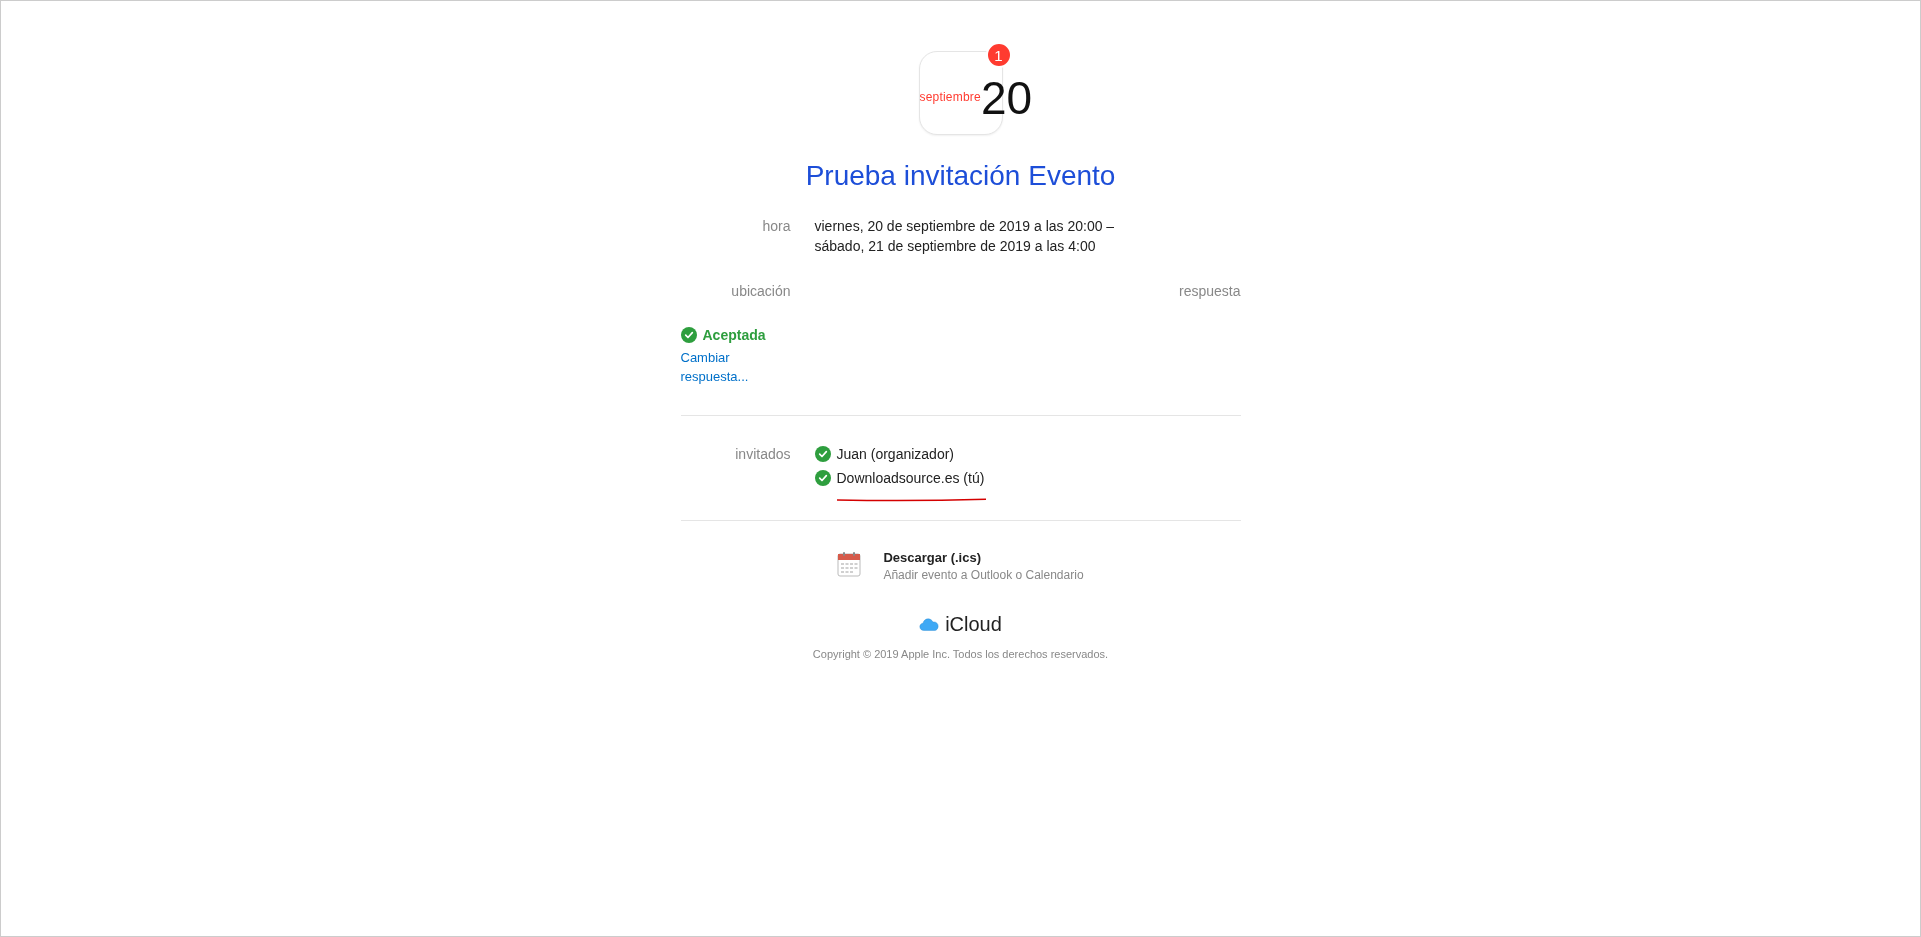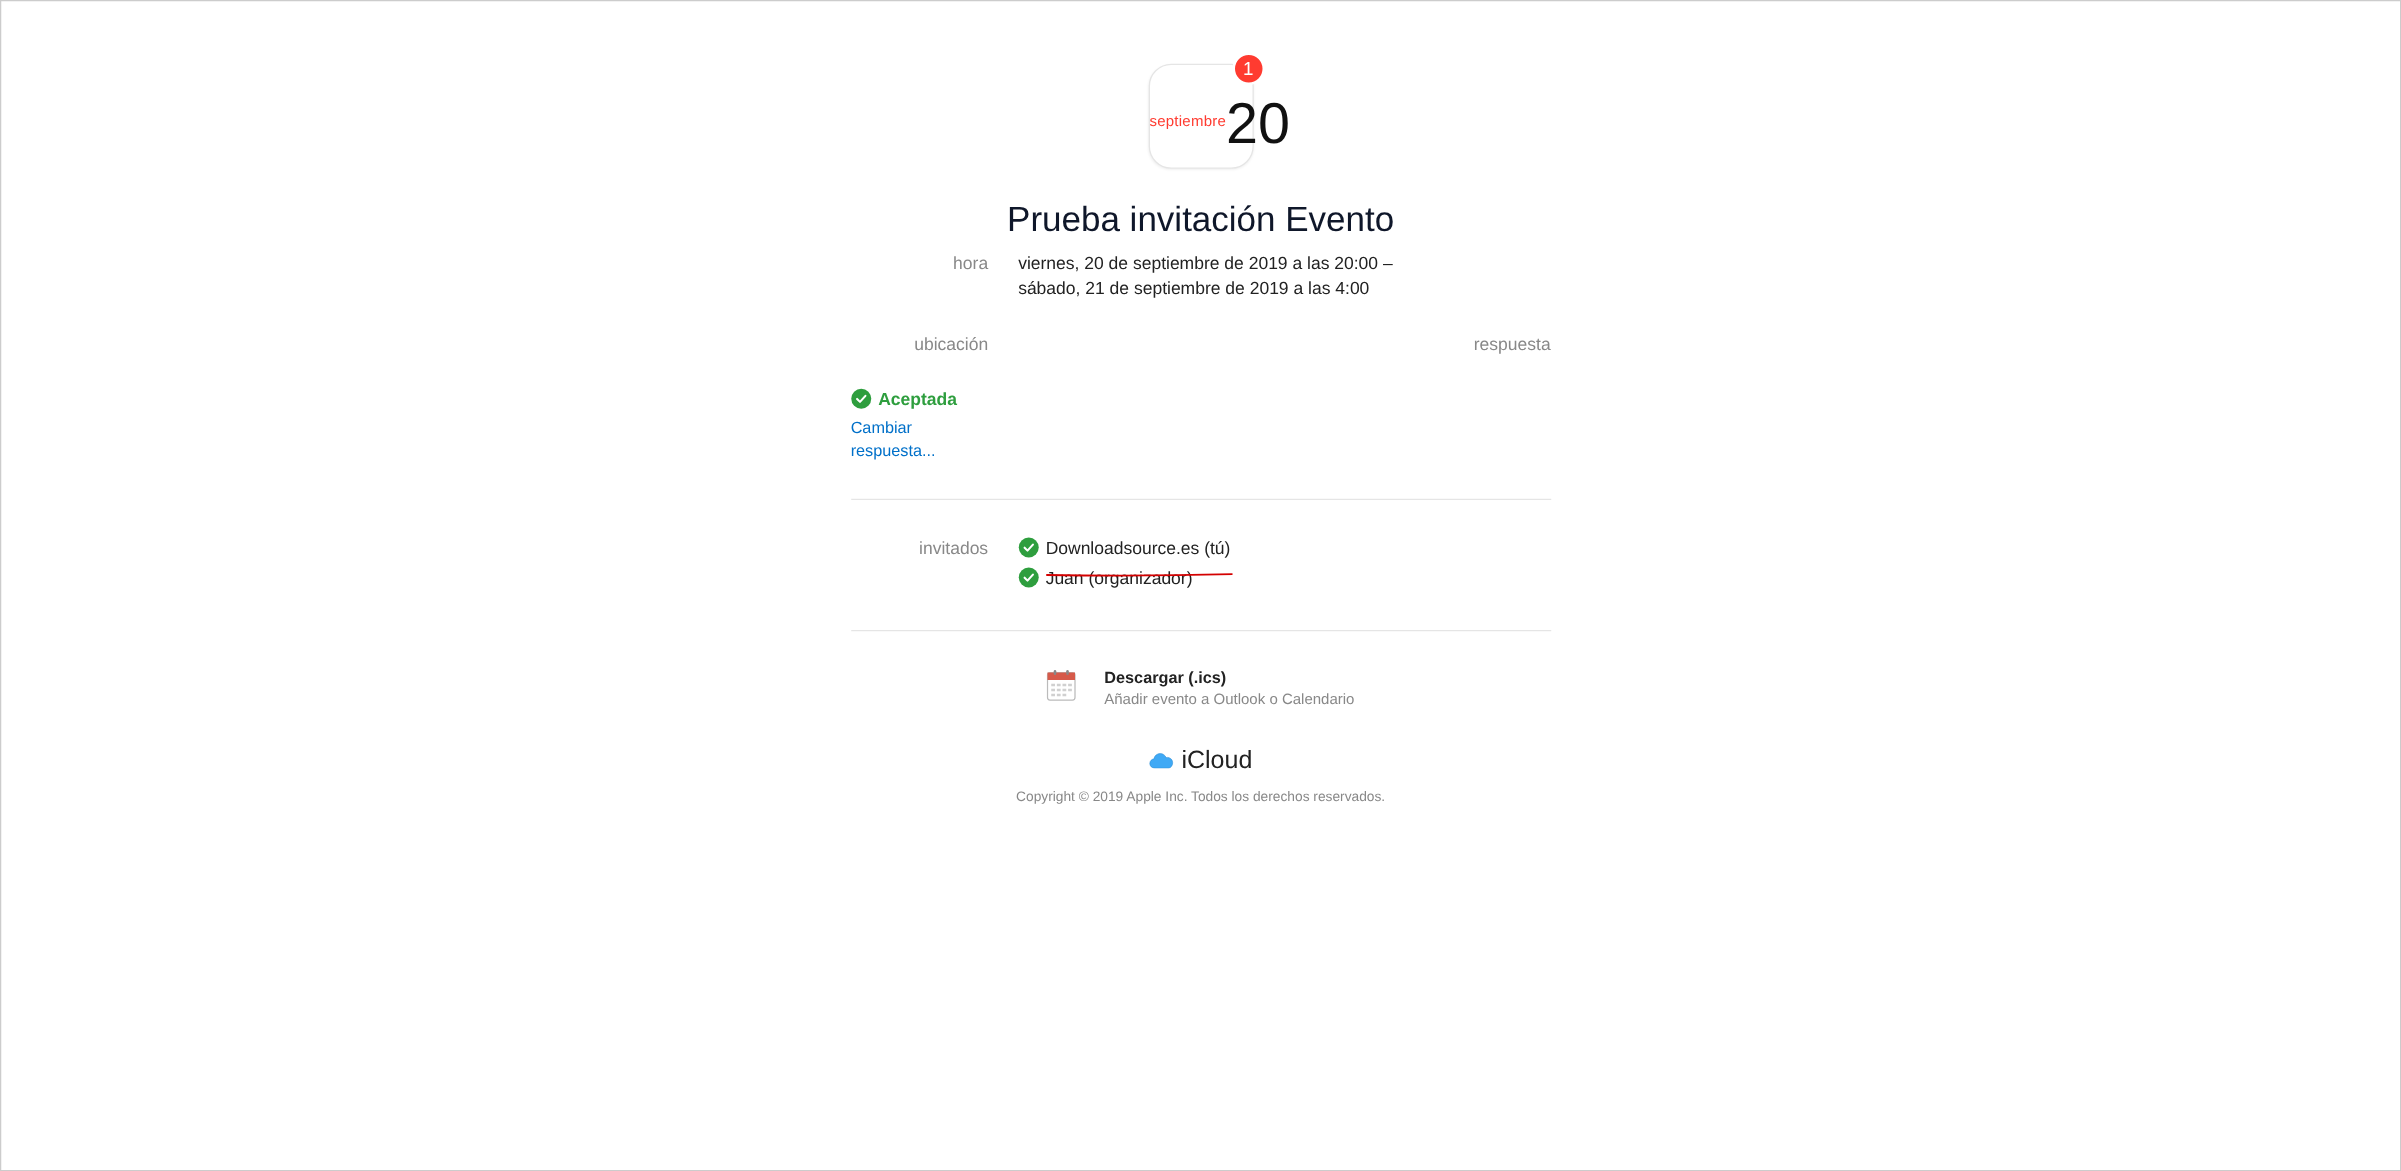--- a/index.html
+++ b/index.html
@@ -62,22 +62,22 @@
       font-size: 15px;
       display: flex;
       align-items: center;
       justify-content: center;
       border: 2px solid #fff;
     }
     .title {
       text-align: center;
       font-size: 28px;
       font-weight: 400;
-      color: #0f172a;
-      margin-bottom: 8px;
+      color: #1d4ed8;
+      margin-bottom: 24px;
     }
     .details {
       display: grid;
       grid-template-columns: 110px 1fr;
       column-gap: 18px;
       row-gap: 18px;
       width: 560px;
       margin: 0 auto;
       font-size: 14px;
       line-height: 1.45;
@@ -228,42 +228,42 @@
       </div>
       <span class="change-link">Cambiar respuesta...</span>
     </div>
   </div>
 
   <hr class="divider">
 
   <div class="details">
     <div class="label">invitados</div>
     <div class="value">
+      <div class="invitee-row">
+        <span class="check-icon">
+          <svg viewBox="0 0 12 12">
+              <path d="M2 6.2 L4.8 9 L10 3.2" stroke="#fff" stroke-width="2" fill="none" stroke-linecap="round" stroke-linejoin="round"></path>
+            </svg>
+        </span>
+        <span class="invitee-name">Juan (organizador)</span>
+      </div>
       <div class="invitee-row">
         <span class="check-icon">
           <svg viewBox="0 0 12 12">
               <path d="M2 6.2 L4.8 9 L10 3.2" stroke="#fff" stroke-width="2" fill="none" stroke-linecap="round" stroke-linejoin="round"></path>
             </svg>
         </span>
         <span class="invitee-name invitee-you">
           <span>Downloadsource.es (tú)</span>
           <span class="underline-annotation">
             <svg viewBox="0 0 150 6" preserveAspectRatio="none">
               <path d="M0 3 Q 75 5 150 2" stroke="#d40000" stroke-width="2.2" fill="none" stroke-linecap="round"></path>
             </svg>
           </span>
         </span>
-      </div>
-      <div class="invitee-row">
-        <span class="check-icon">
-          <svg viewBox="0 0 12 12">
-              <path d="M2 6.2 L4.8 9 L10 3.2" stroke="#fff" stroke-width="2" fill="none" stroke-linecap="round" stroke-linejoin="round"></path>
-            </svg>
-        </span>
-        <span class="invitee-name">Juan (organizador)</span>
       </div>
     </div>
   </div>
 
   <hr class="divider">
 
   <div class="download-wrap">
     <div class="dl-icon">
       <svg viewBox="0 0 24 26">
         <rect x="1" y="3" width="22" height="22" rx="2" fill="#fff" stroke="#bbb" stroke-width="1"></rect>

